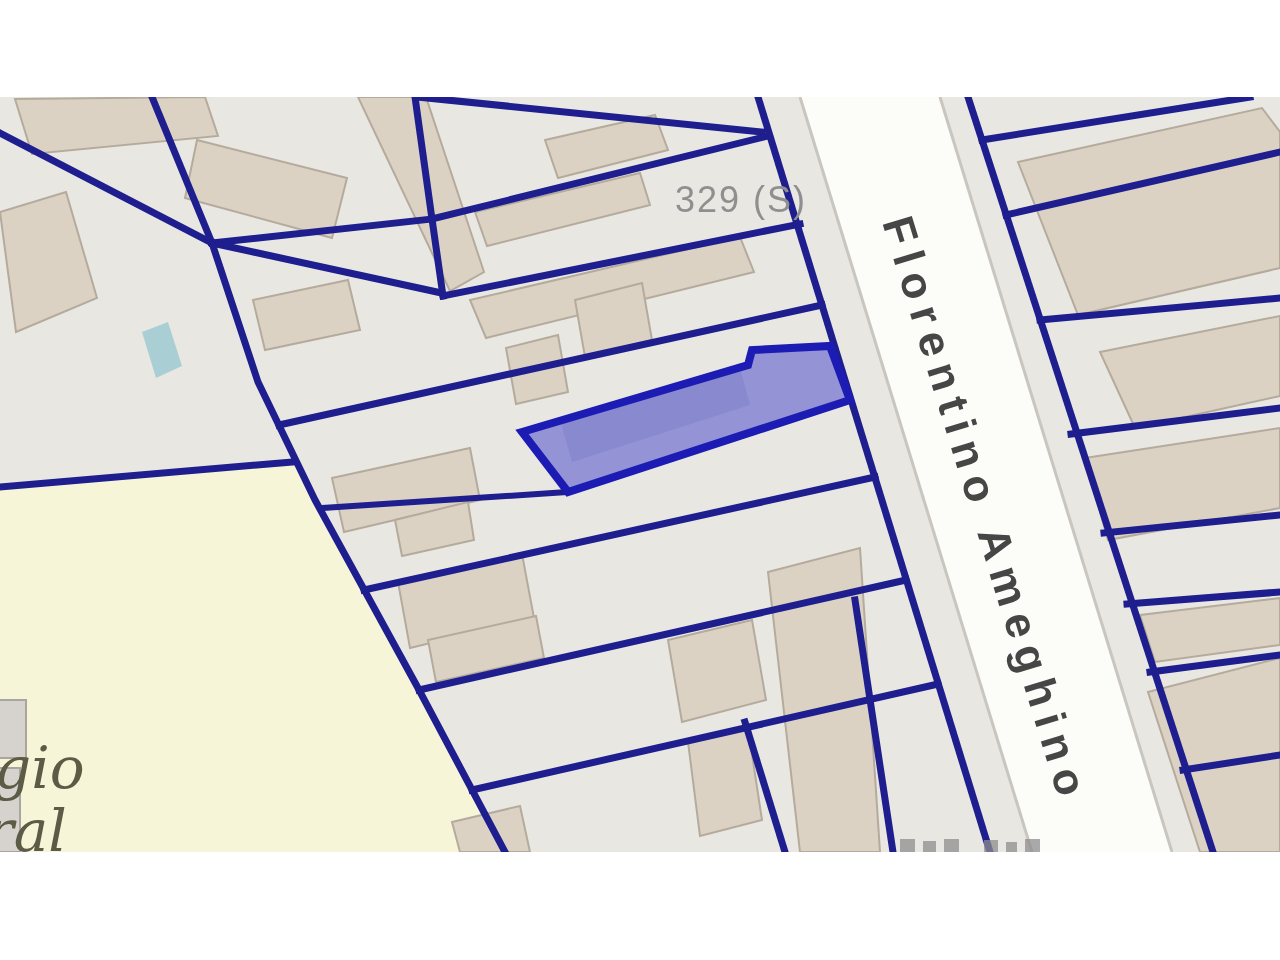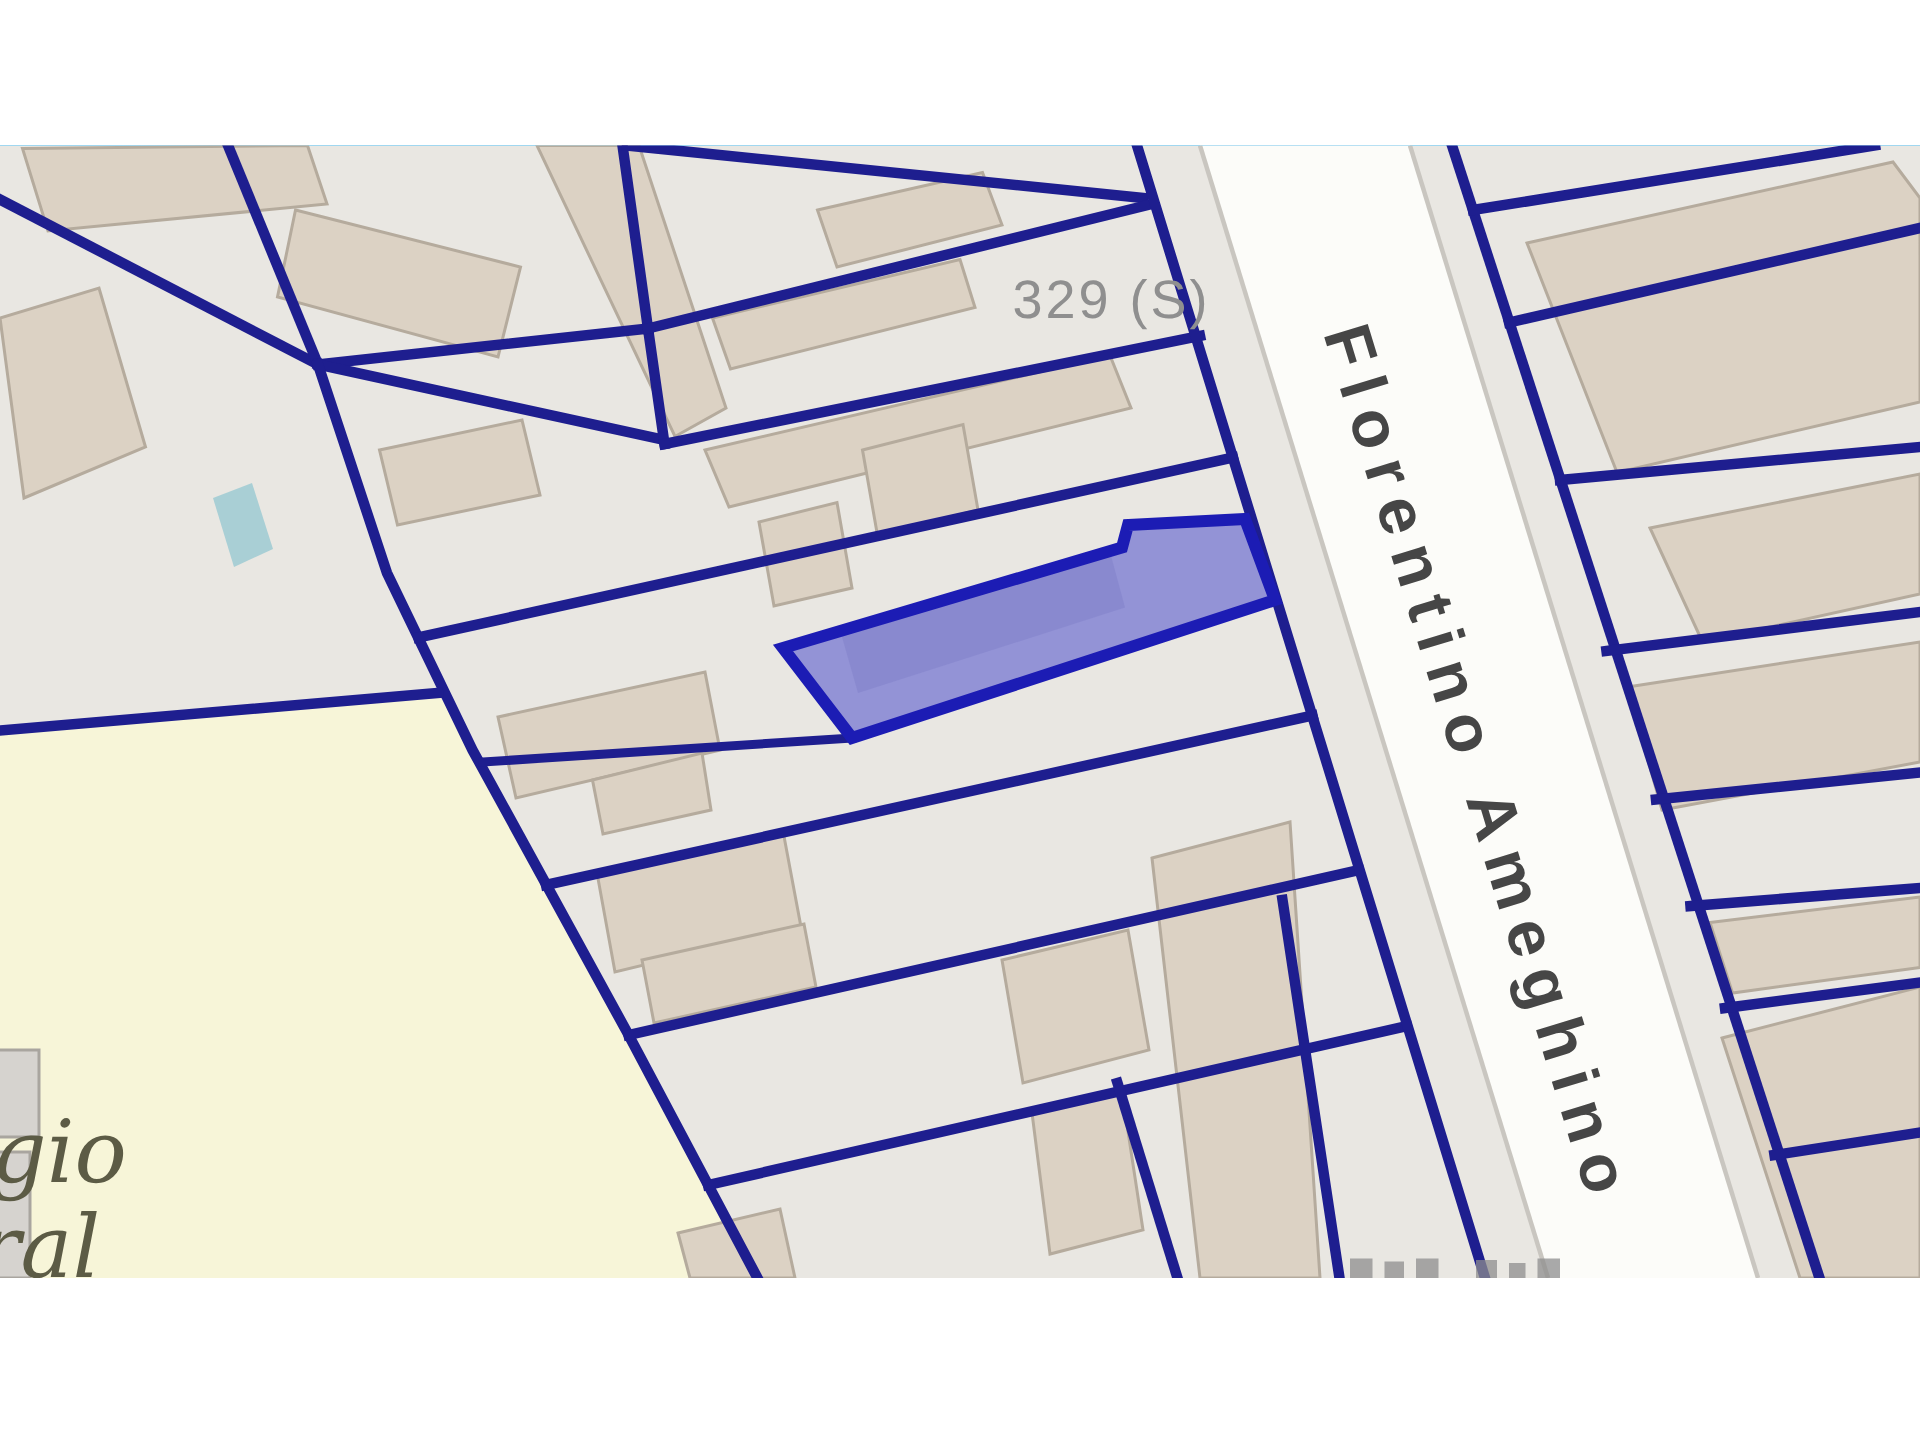--- a/index.html
+++ b/index.html
@@ -1,16 +1,16 @@
 <!DOCTYPE html>
 <html><head>
 <meta charset="utf-8">
 <style>
   html,body{margin:0;padding:0;background:#ffffff;}
-  .viewport{position:relative;width:1280px;height:960px;background:#0ea5e9;overflow:hidden;
+  .viewport{position:relative;width:1280px;height:960px;background:#c2410c;overflow:hidden;
             font-family:"Liberation Sans",sans-serif;}
   .band{position:absolute;left:0;width:1280px;background:#ffffff;}
   .band.top{top:0;height:97px;}
   .band.bottom{top:852px;height:108px;}
   .map-wrap{position:absolute;left:0;top:97px;width:1280px;height:755px;}
   svg{display:block;}
 
   
   .mapbg   {fill:#e9e7e2;}
   .landuse {fill:#f7f5d8;}

